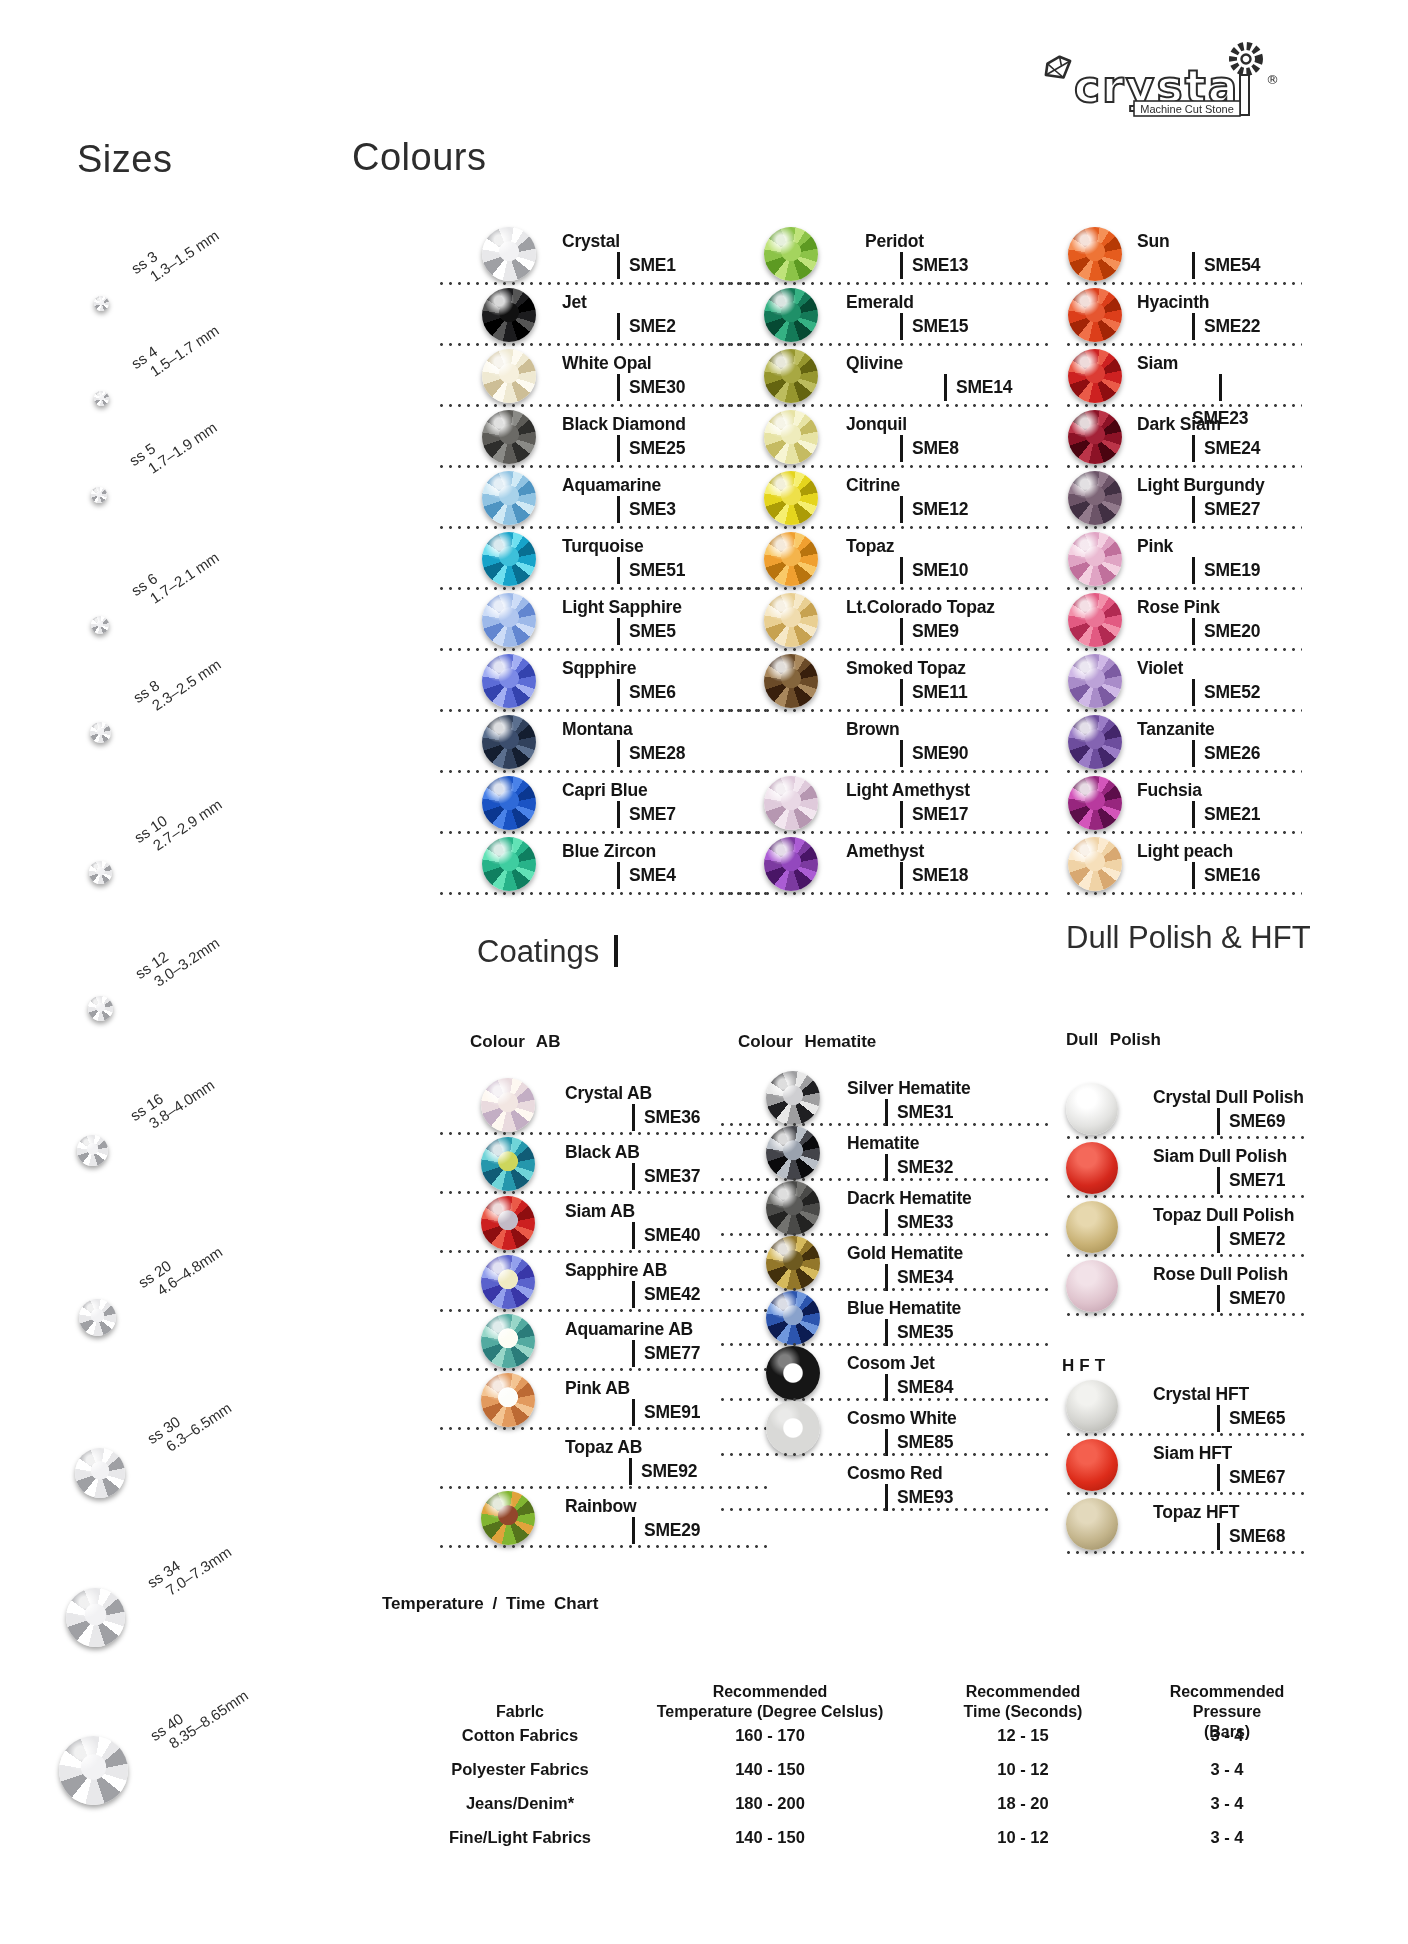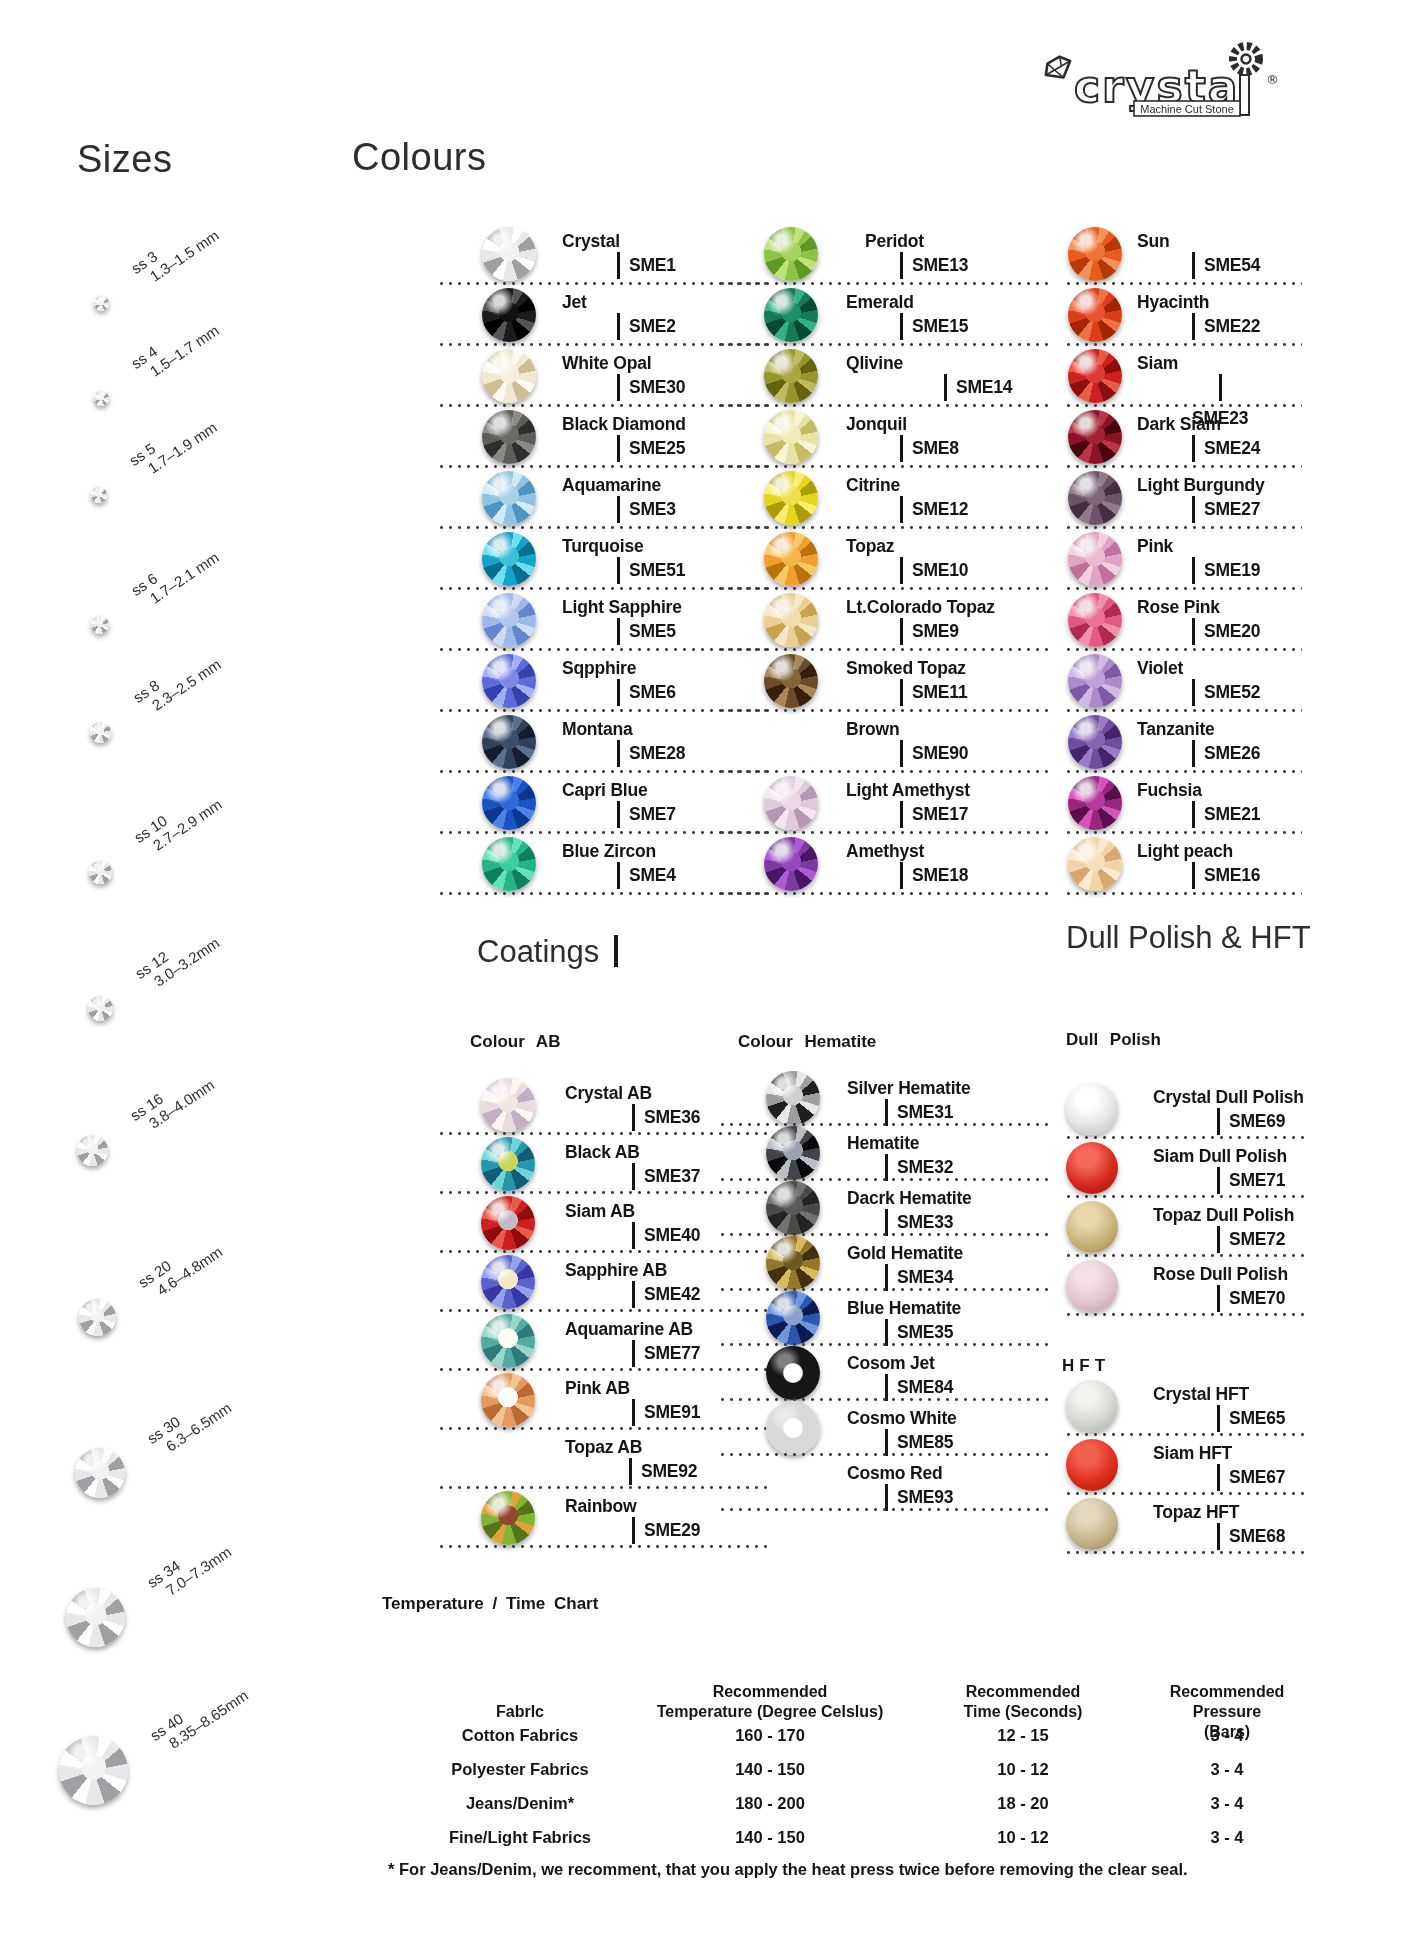--- a/index.html
+++ b/index.html
@@ -628,15 +628,14 @@
       <div class="tval" style="left: 1227px; top: 1761px;">3 - 4</div>
       <div class="tval" style="left: 520px; top: 1795px;">Jeans/Denim*</div>
       <div class="tval" style="left: 770px; top: 1795px;">180 - 200</div>
       <div class="tval" style="left: 1023px; top: 1795px;">18 - 20</div>
       <div class="tval" style="left: 1227px; top: 1795px;">3 - 4</div>
       <div class="tval" style="left: 520px; top: 1829px;">Fine/Light Fabrics</div>
       <div class="tval" style="left: 770px; top: 1829px;">140 - 150</div>
       <div class="tval" style="left: 1023px; top: 1829px;">10 - 12</div>
       <div class="tval" style="left: 1227px; top: 1829px;">3 - 4</div>
     </div>
-  <div class="temp-foot" style="left:388px;top:1860px;">* For Jeans/Denim, we recomment, that you apply the heat press twice before removing the clear seal.</div>
 
 </div>
 
 </body></html>

